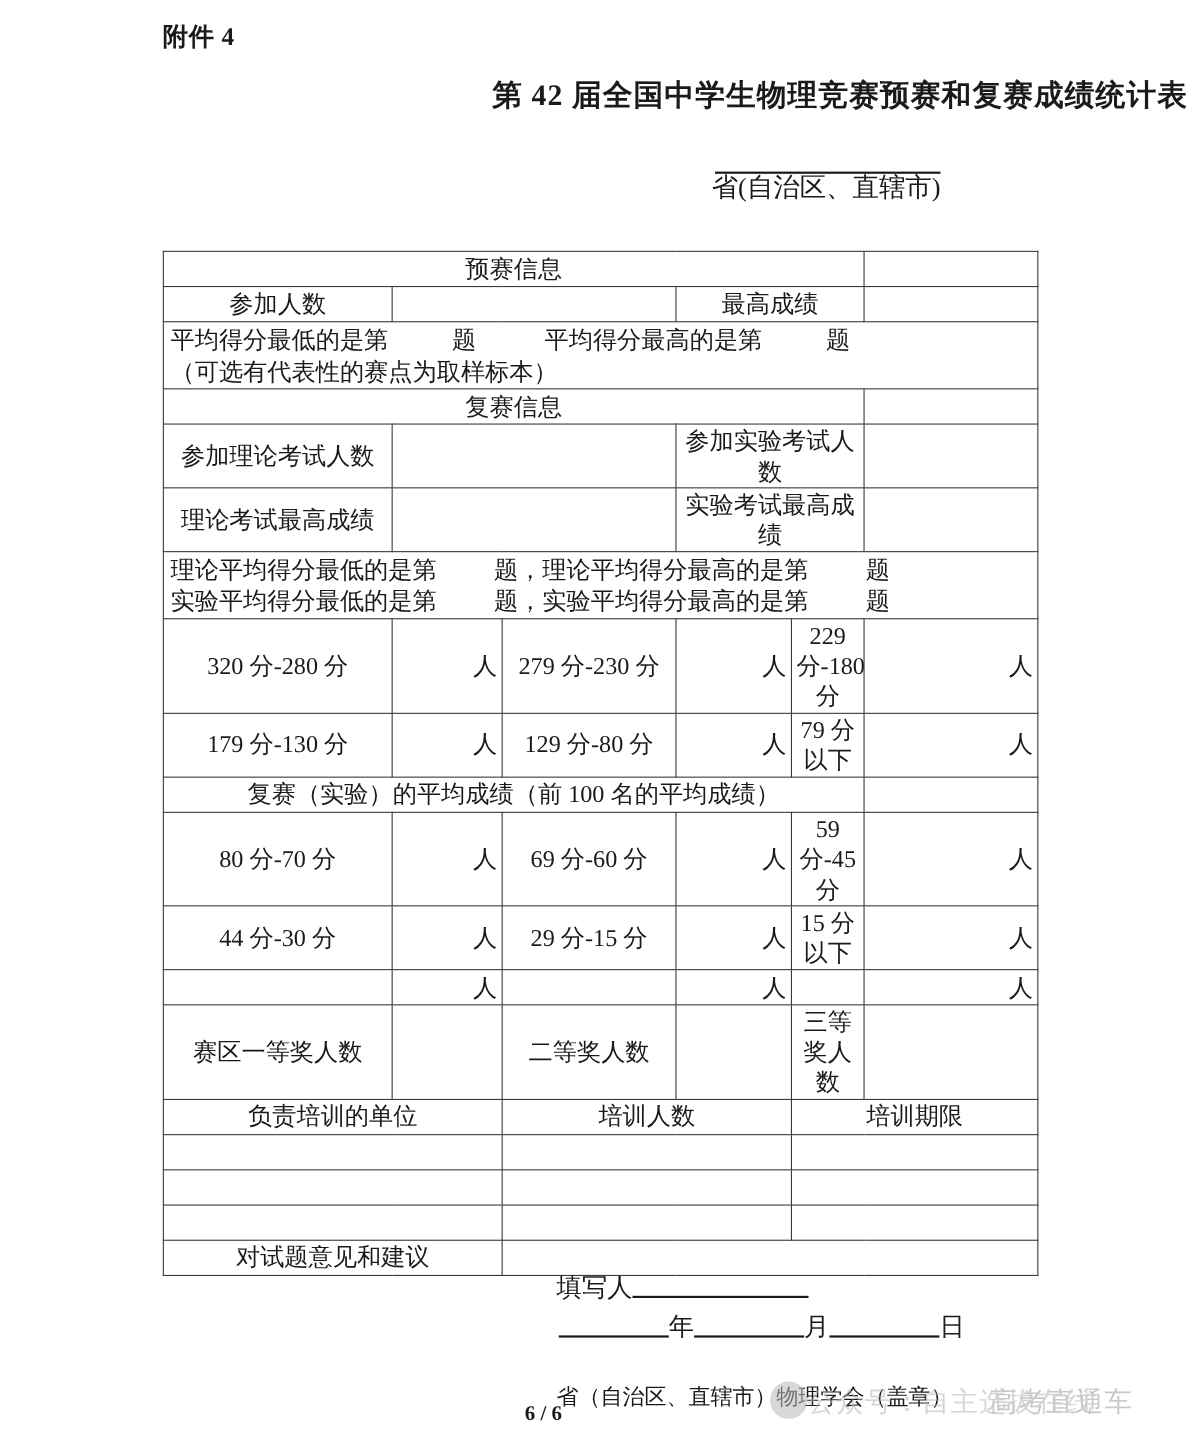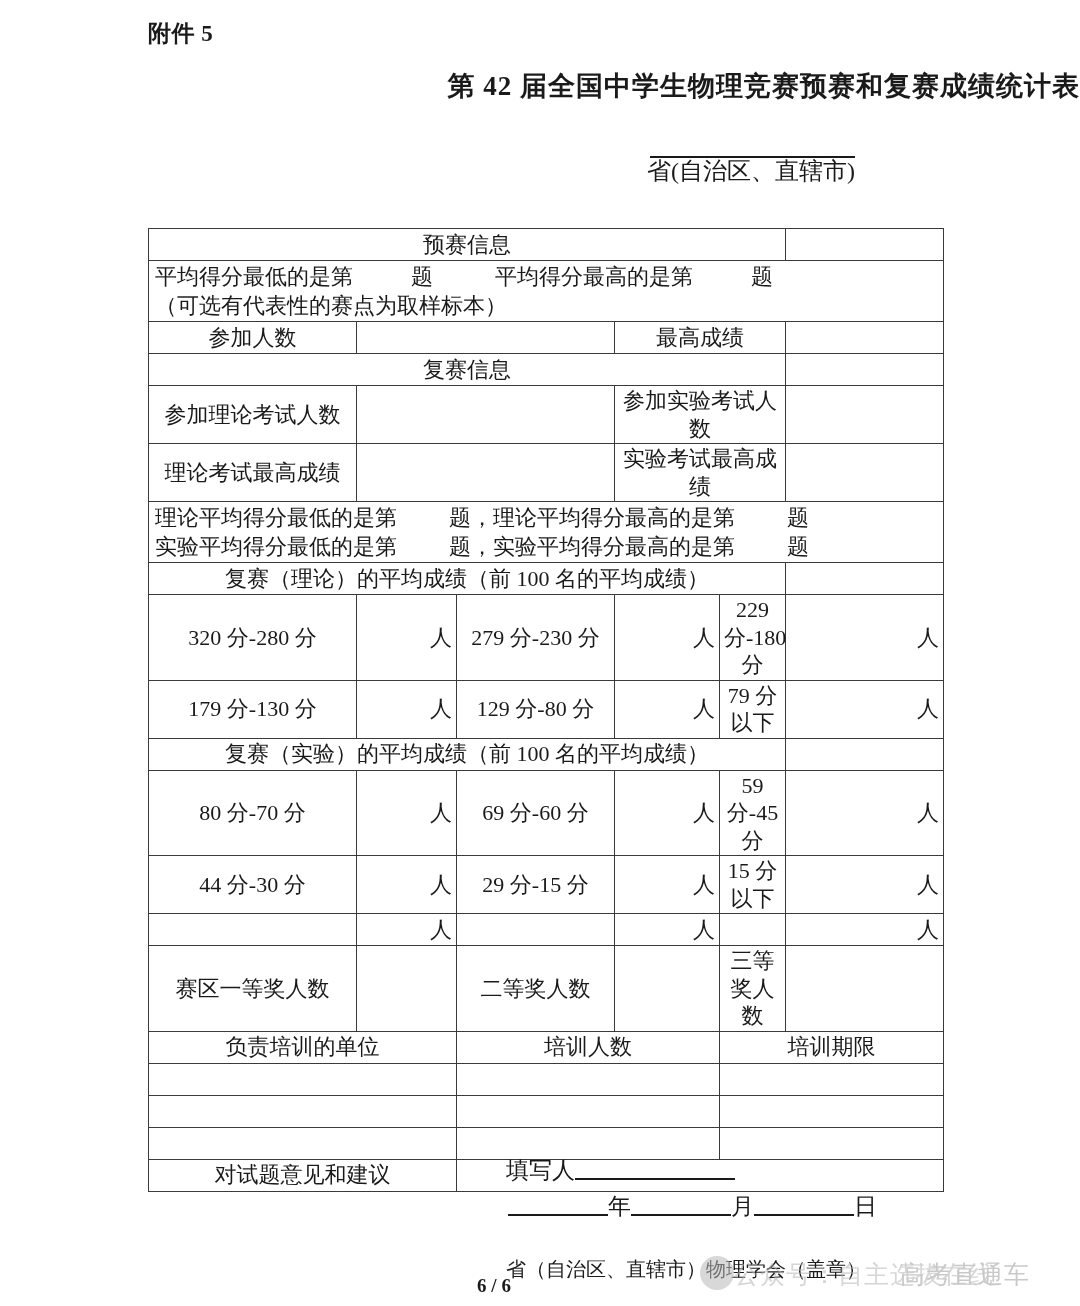--- a/index.html
+++ b/index.html
@@ -185,21 +185,21 @@
     color: #9e9e9e;
     white-space: nowrap;
     letter-spacing: 1px;
   }
 </style>
 </head>
 <body>
 
 <div class="page">
 
-  <div class="attachment-label">附件 5</div>
+  <div class="attachment-label">附件 4</div>
 
   <div class="doc-title">第 42 届全国中学生物理竞赛预赛和复赛成绩统计表</div>
 
   <div class="province-line">
     <span class="province-blank"></span>
     <span class="province-text">省(自治区、直辖市)</span>
   </div>
 
   <table class="form-table">
     <colgroup>
@@ -210,31 +210,31 @@
       <col style="width:66px">
       <col style="width:158px">
     </colgroup>
     <tbody>
 
       <tr>
         <td class="c" colspan="5">预赛信息</td>
         <td class="blank-cell"></td>
       </tr>
       <tr>
+        <td class="c">参加人数</td>
+        <td class="c blank-cell" colspan="2"></td>
+        <td class="c" colspan="2">最高成绩</td>
+        <td class="c blank-cell"></td>
+      </tr>
+      <tr>
         <td class="l tall" colspan="6">
           <span class="text-row-inner"><span>平均得分最低的是第</span><span class="sp-lo"></span><span>题</span><span class="sp-mid"></span><span>平均得分最高的是第</span><span class="sp-lo"></span><span>题</span></span>
           <span class="text-row-inner">（可选有代表性的赛点为取样标本）</span>
         </td>
       </tr>
-      <tr>
-        <td class="c">参加人数</td>
-        <td class="c blank-cell" colspan="2"></td>
-        <td class="c" colspan="2">最高成绩</td>
-        <td class="c blank-cell"></td>
-      </tr>
 
       <tr>
         <td class="c" colspan="5">复赛信息</td>
         <td class="blank-cell"></td>
       </tr>
       <tr>
         <td class="c">参加理论考试人数</td>
         <td class="c blank-cell" colspan="2"></td>
         <td class="c" colspan="2">参加实验考试人数</td>
         <td class="c blank-cell"></td>
@@ -245,24 +245,20 @@
         <td class="c" colspan="2">实验考试最高成绩</td>
         <td class="c blank-cell"></td>
       </tr>
       <tr>
         <td class="l tall" colspan="6">
           <span class="text-row-inner"><span>理论平均得分最低的是第</span><span class="sp-sm"></span><span>题，理论平均得分最高的是第</span><span class="sp-sm"></span><span>题</span></span>
           <span class="text-row-inner"><span>实验平均得分最低的是第</span><span class="sp-sm"></span><span>题，实验平均得分最高的是第</span><span class="sp-sm"></span><span>题</span></span>
         </td>
       </tr>
 
-      <tr>
-        <td class="c" colspan="5">复赛（理论）的平均成绩（前 100 名的平均成绩）</td>
-        <td class="blank-cell"></td>
-      </tr>
       <tr>
         <td class="c">320 分-280 分</td>
         <td class="r blank-cell">人</td>
         <td class="c">279 分-230 分</td>
         <td class="r blank-cell">人</td>
         <td class="c">229 分-180 分</td>
         <td class="r blank-cell">人</td>
       </tr>
       <tr>
         <td class="c">179 分-130 分</td>

